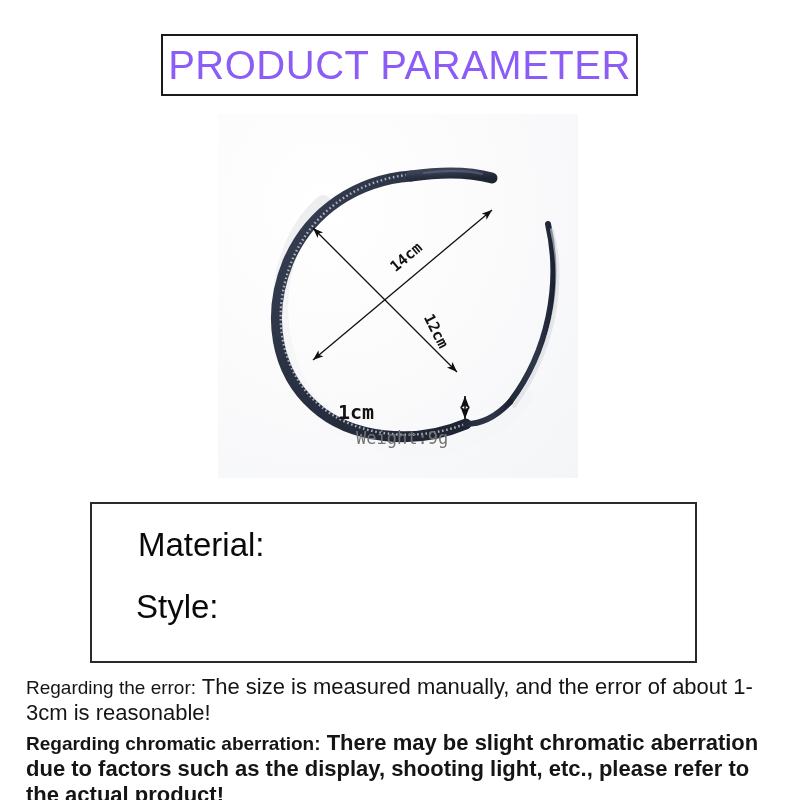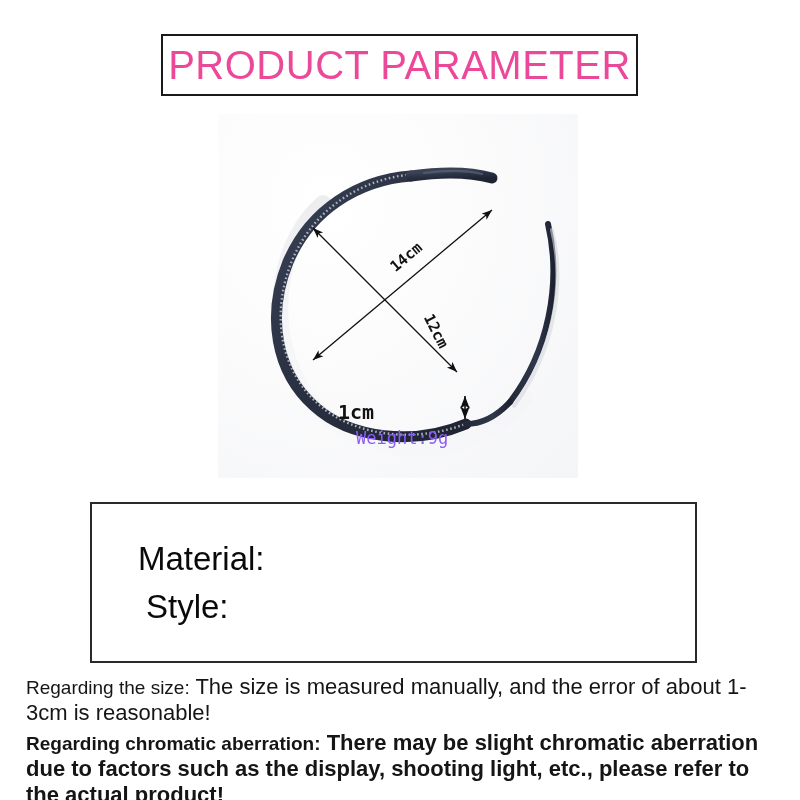--- a/index.html
+++ b/index.html
@@ -27,21 +27,21 @@
     box-sizing: border-box;
     display: flex;
     align-items: center;
     justify-content: center;
     background: #ffffff;
   }
   #title-text {
     font-size: 40px;
     letter-spacing: 0.5px;
     line-height: 1;
-    color: #ec4899;
+    color: #8b5cf6;
     white-space: nowrap;
   }
 
   
   #photo {
     position: absolute;
     left: 218px;
     top: 114px;
     width: 360px;
     height: 364px;
@@ -82,43 +82,43 @@
     left: 338px;
     top: 400px;
     font-size: 20px;
   }
   #weight-text {
     position: absolute;
     left: 356px;
     top: 428px;
     font-family: "DejaVu Sans Mono", "Liberation Mono", monospace;
     font-size: 17px;
-    color: #8b5cf6;
+    color: #737373;
     white-space: nowrap;
   }
 
   
   #spec-box {
     position: absolute;
     left: 90px;
     top: 502px;
     width: 607px;
     height: 161px;
     border: 2px solid #2a2a2a;
     box-sizing: border-box;
     background: #ffffff;
   }
   .spec-row {
     position: absolute;
     display: flex;
     align-items: baseline;
     white-space: nowrap;
   }
-  #spec-row-material { left: 46px; top: 36px; gap: 20px; }
-  #spec-row-style { left: 54px; top: 84px; }
+  #spec-row-material { left: 46px; top: 22px; gap: 20px; }
+  #spec-row-style { left: 44px; top: 84px; }
   .spec-key {
     font-size: 33px;
     color: #0a0a0a;
     width: 200px;
     display: inline-block;
   }
   .spec-val {
     font-size: 33px;
     color: #0a0a0a;
   }
@@ -206,18 +206,18 @@
 <div id="spec-box">
   <div class="spec-row" id="spec-row-material">
     <span class="spec-key">Material:</span>
   </div>
   <div class="spec-row" id="spec-row-style">
     <span class="spec-key">Style:</span>
   </div>
 </div>
 
 <div class="note" id="note-size">
-  <span class="note-head">Regarding the size:</span><span class="note-body"> The size is measured manually, and the error of about 1-3cm is reasonable!</span>
+  <span class="note-head">Regarding the error:</span><span class="note-body"> The size is measured manually, and the error of about 1-3cm is reasonable!</span>
 </div>
 
 <div class="note" id="note-color">
   <span class="note-head">Regarding chromatic aberration:</span><span class="note-body"> There may be slight chromatic aberration due to factors such as the display, shooting light, etc., please refer to the actual product!</span>
 </div>
 
 </body></html>

